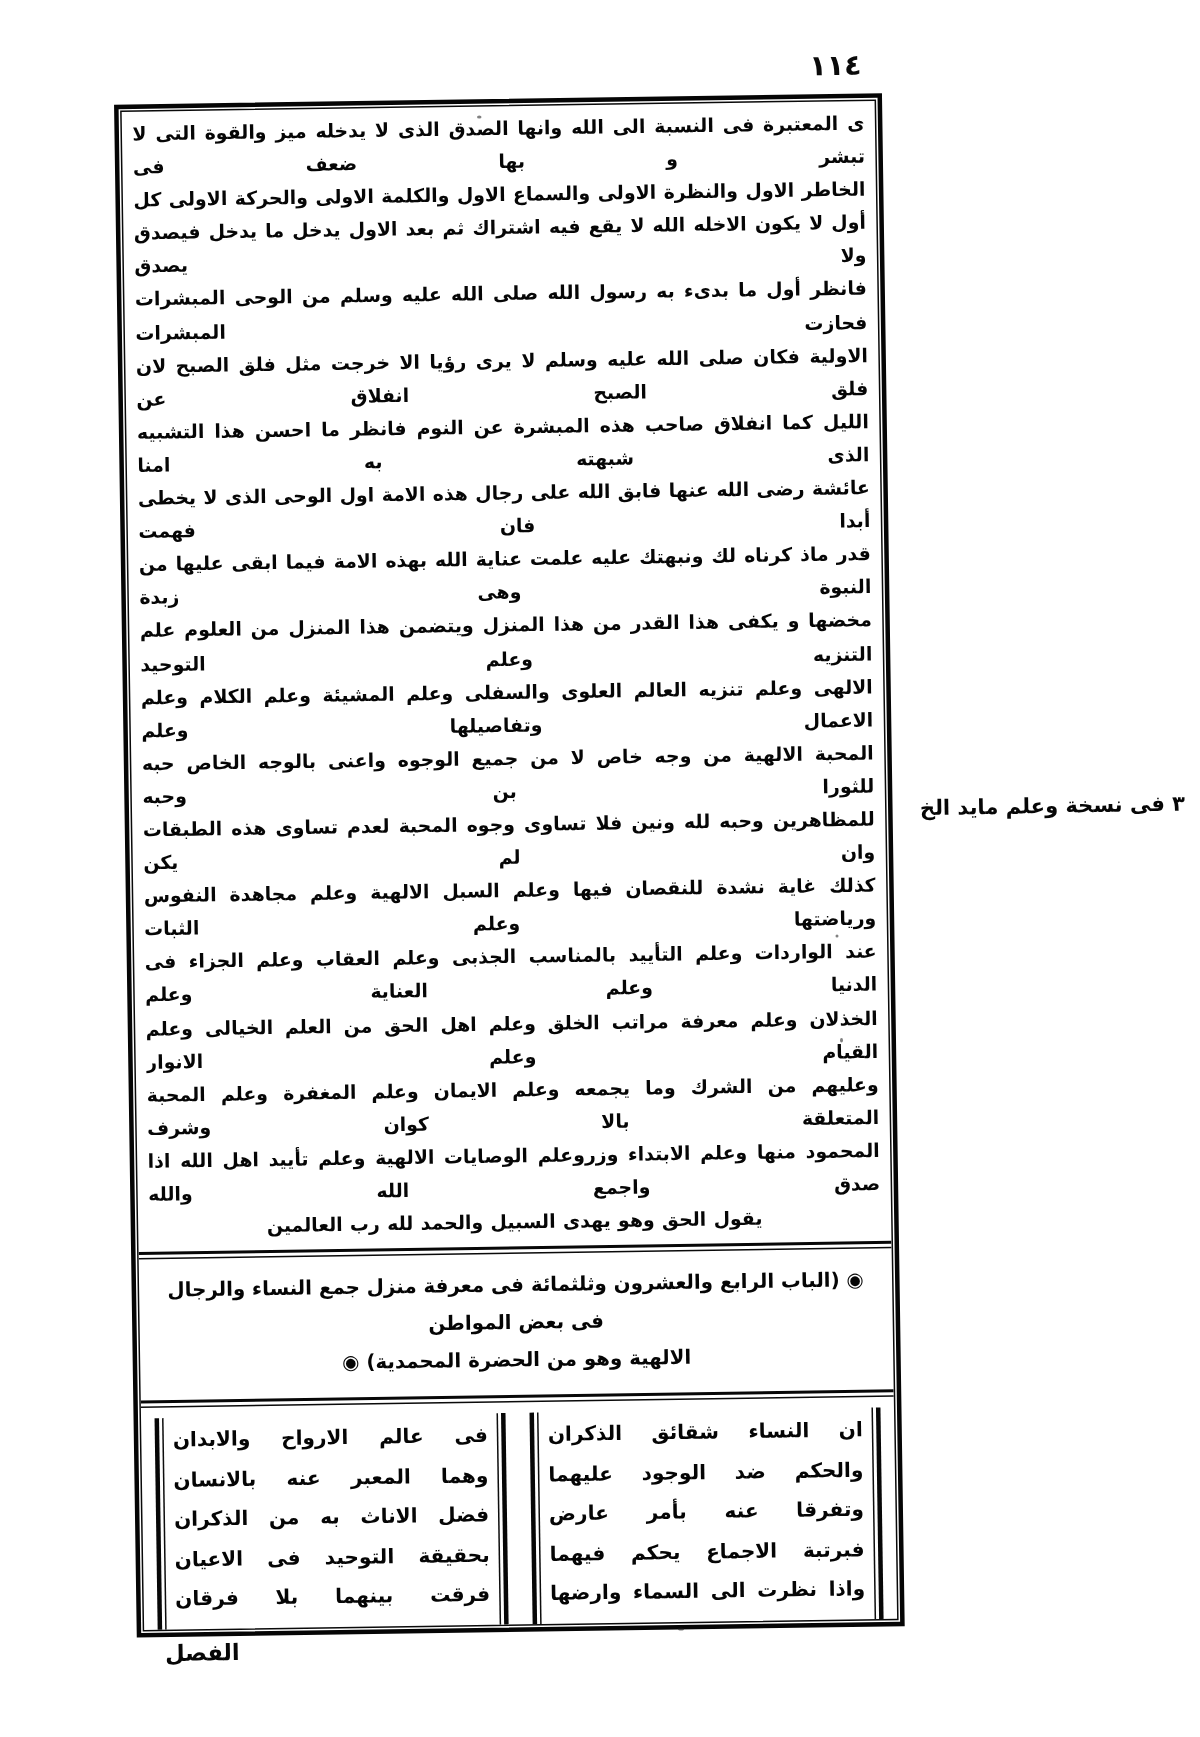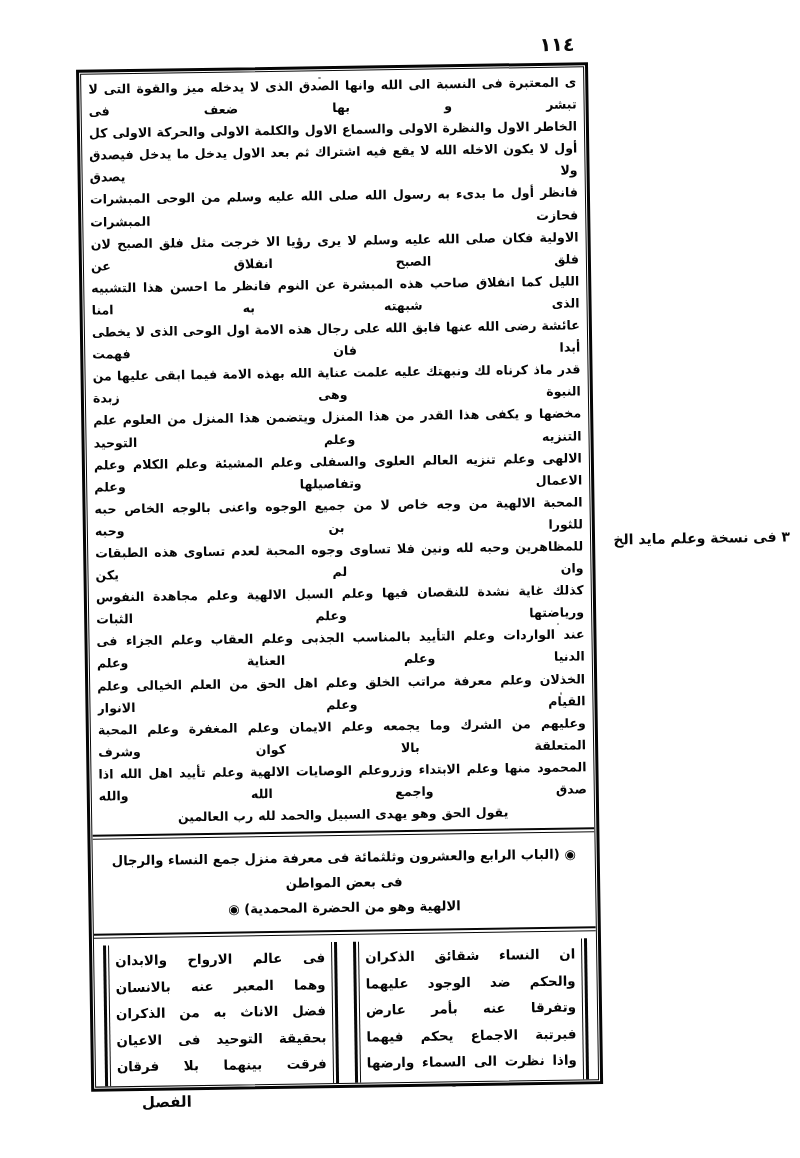--- a/index.html
+++ b/index.html
@@ -188,21 +188,20 @@
   
   #catchword {
     position: absolute;
     top: 1093px;
     left: 110px;
     font-family: "DejaVu Sans", sans-serif;
     font-size: 15px;
     font-weight: 700;
     color: #070707;
     transform: rotate(-1deg);
-    margin-left: 32px;
   }
 
   
   .speck {
     position: absolute;
     background: #1a1a1a;
     border-radius: 50%;
     opacity: .55;
     pointer-events: none;
   }

